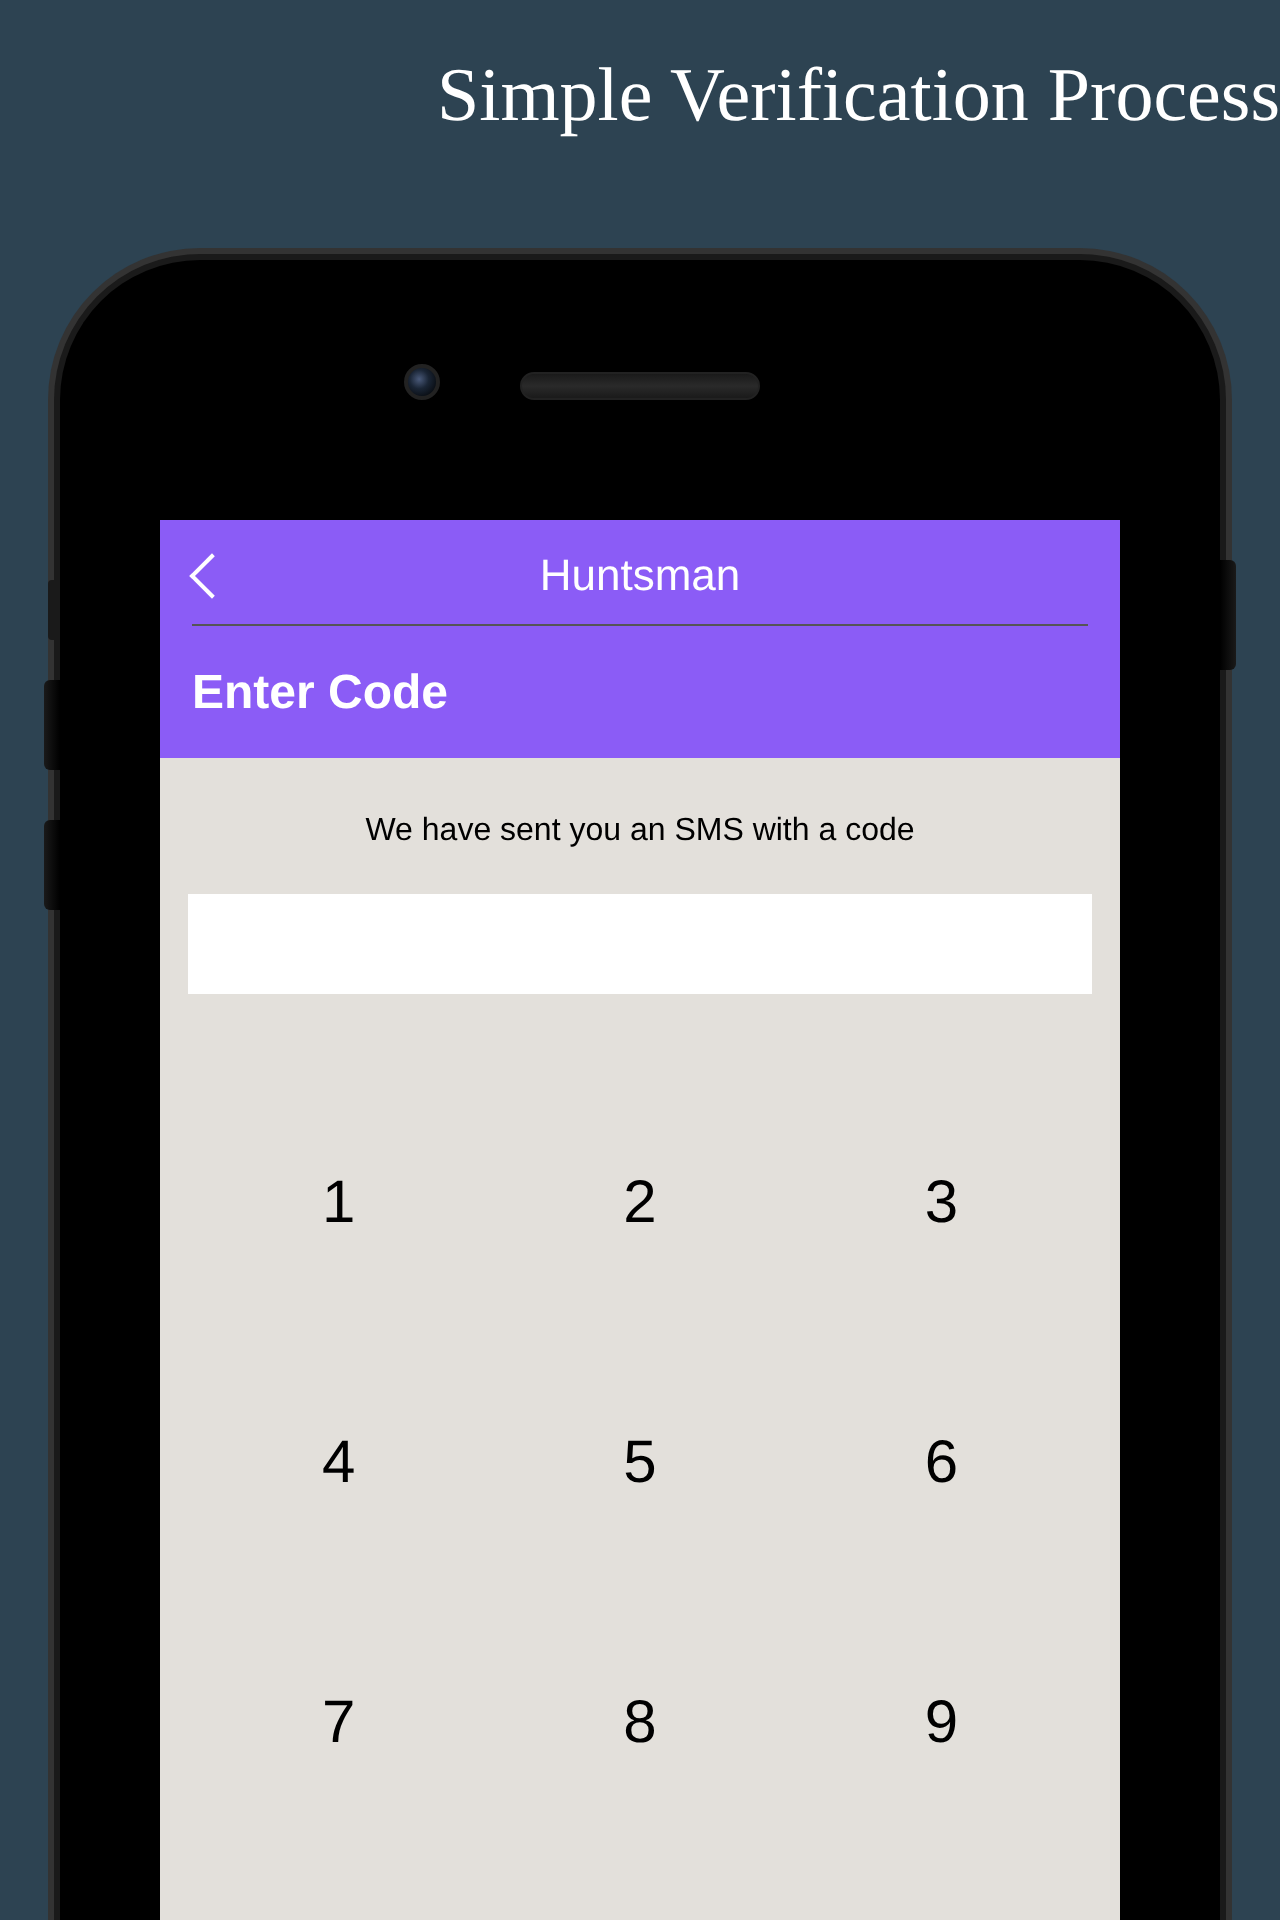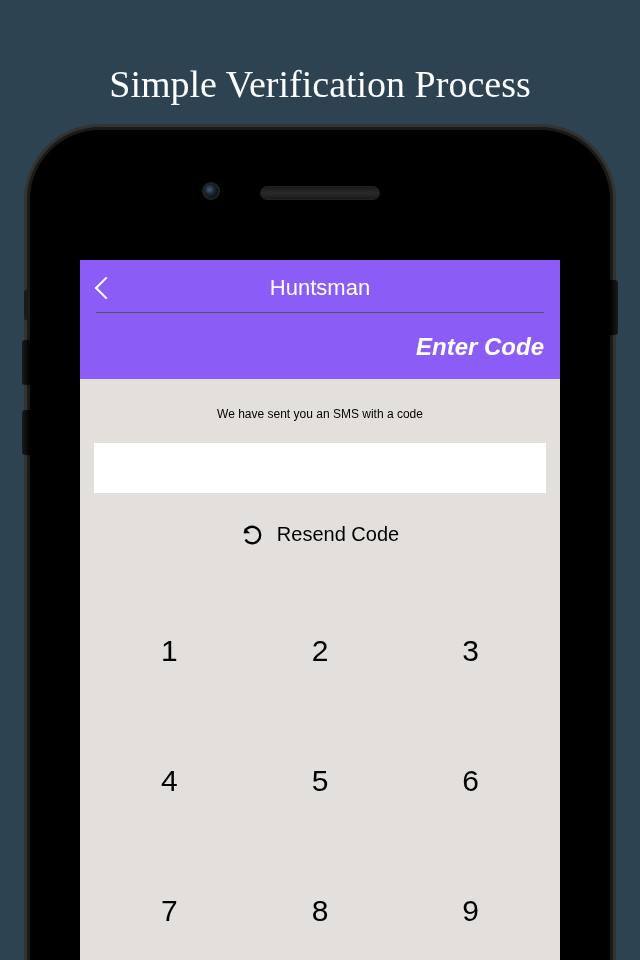--- a/index.html
+++ b/index.html
@@ -15,22 +15,22 @@
       font-family: -apple-system, Helvetica, Arial, sans-serif;
       overflow: hidden;
       position: relative;
     }
     
     .marketing-title {
       color: #ffffff;
       font-family: Georgia, 'Times New Roman', serif;
       font-size: 38px;
       font-weight: normal;
-      text-align: center;
-      padding-top: 62px;
+      text-align: right;
+      padding-top: 26px;
     }
     
     .phone-frame {
       position: absolute;
       top: 130px;
       left: 50%;
       transform: translateX(-50%);
       width: 580px;
       height: 1000px;
       background: #000000;
@@ -148,34 +148,33 @@
     .header-title {
       position: absolute;
       left: 0;
       right: 0;
       text-align: center;
       font-size: 22px;
       font-weight: 500;
     }
     
     .header-subtitle {
-      text-align: right;
+      text-align: left;
       font-size: 24px;
       font-weight: 600;
       padding-top: 20px;
-      font-style: italic;
     }
     
     .content-area {
       padding: 28px 14px 0 14px;
     }
     
     .instruction-text {
       text-align: center;
-      font-size: 12px;
+      font-size: 16px;
       color: #000000;
       margin-bottom: 22px;
     }
     
     .code-input {
       width: 100%;
       height: 50px;
       background: #ffffff;
       border: none;
       font-size: 20px;
@@ -246,29 +245,20 @@
         <div class="header-title">Huntsman</div>
       </div>
       <div class="header-subtitle">Enter Code</div>
     </div>
 
     <div class="content-area">
       <div class="instruction-text">We have sent you an SMS with a code</div>
       
       <input type="text" class="code-input" value="" style="">
       
-      <div class="resend-row">
-        <div class="undo-icon">
-          <svg viewBox="0 0 24 24" fill="none" stroke="#000000" stroke-width="2.5">
-            <path d="M4 10 C4 6, 8 3, 12 3 C17 3, 21 7, 21 12 C21 17, 17 21, 12 21 C9 21, 6 19, 5 17"></path>
-            <path d="M4 4 L4 10 L10 10" fill="#000000" stroke="none"></path>
-          </svg>
-        </div>
-        <span class="resend-label">Resend Code</span>
-      </div>
       
       <div class="keypad">
         <div class="key">1</div>
         <div class="key">2</div>
         <div class="key">3</div>
         <div class="key">4</div>
         <div class="key">5</div>
         <div class="key">6</div>
         <div class="key">7</div>
         <div class="key">8</div>

